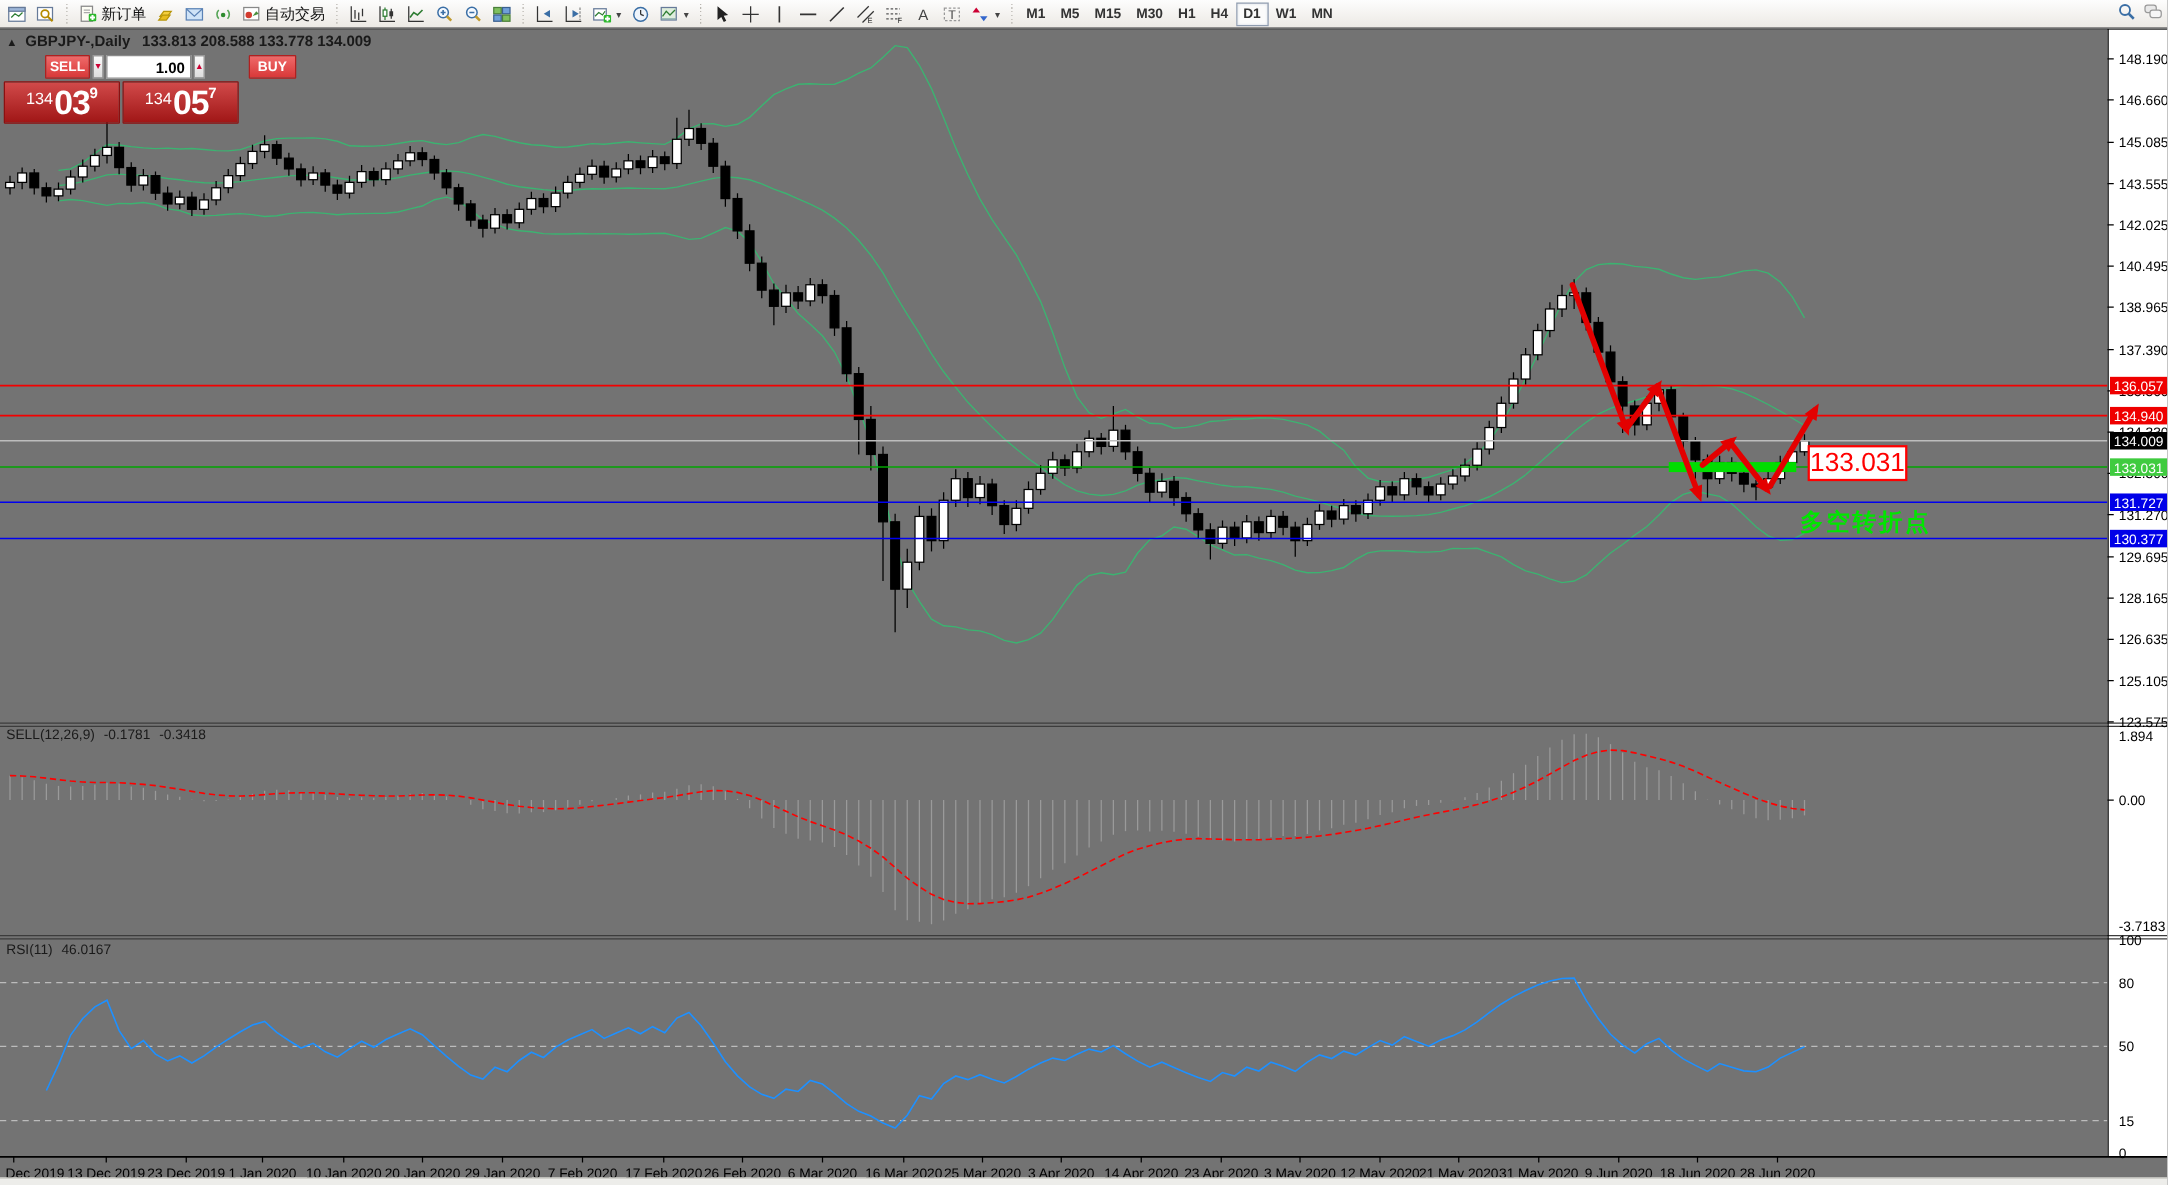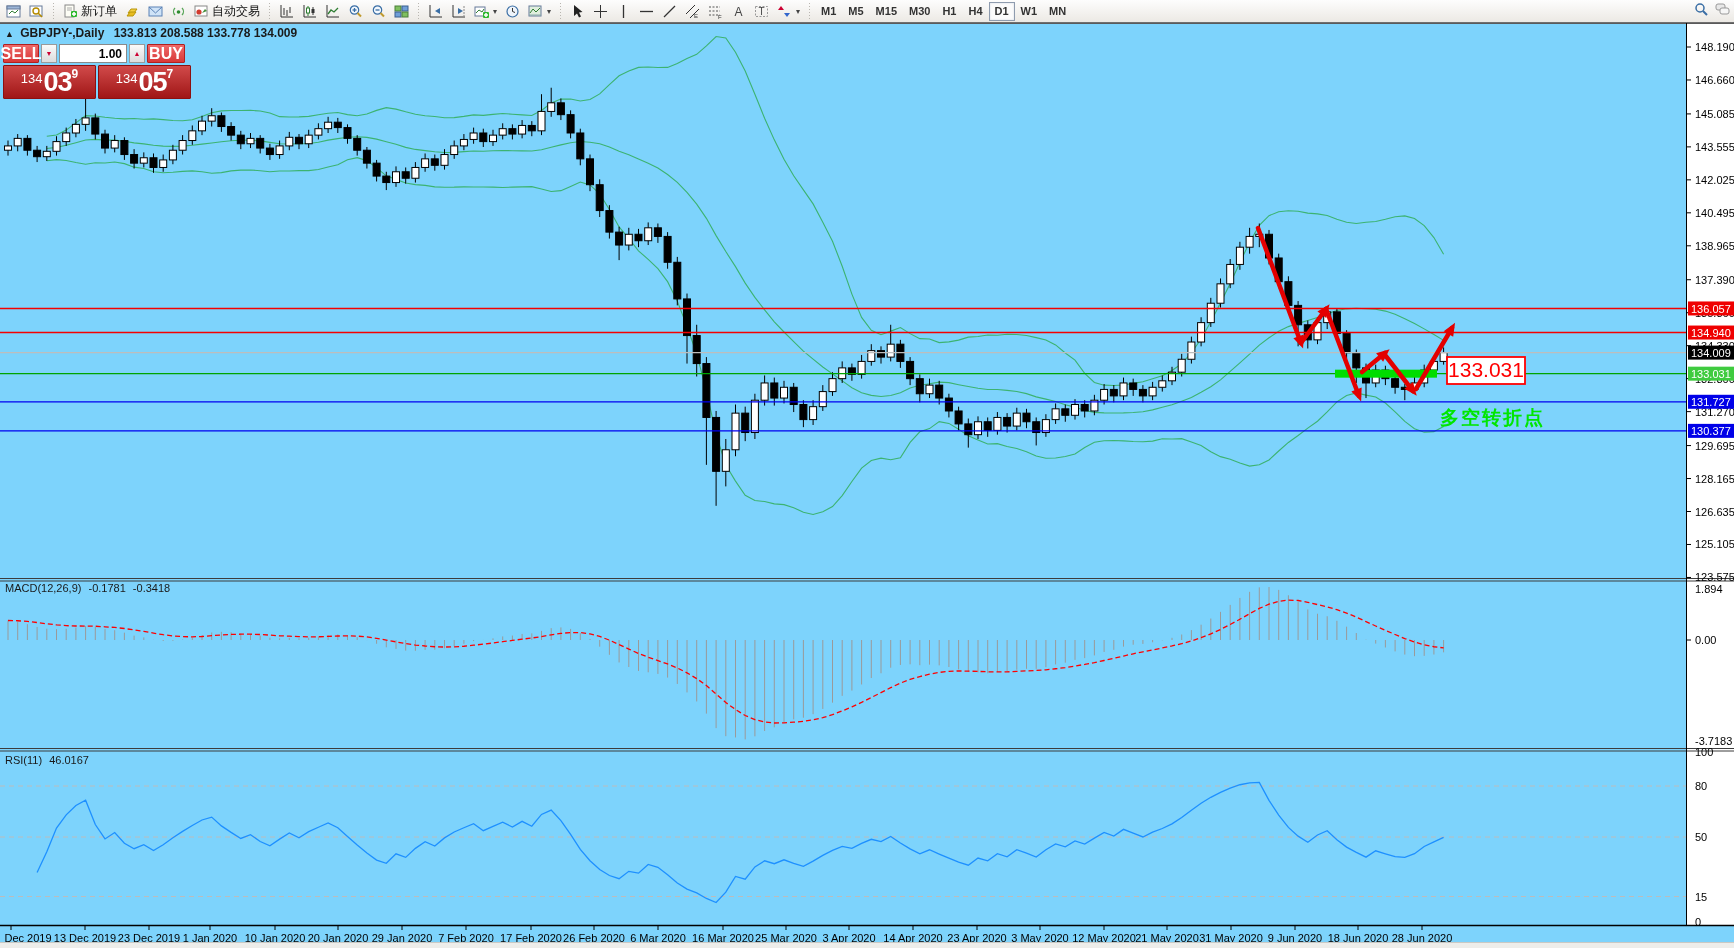--- a/index.html
+++ b/index.html
@@ -1,34 +1,34 @@
 <!DOCTYPE html>
 <html><head>
 <meta charset="utf-8">
 <style>
   html,body{margin:0;padding:0;background:#fff;font-family:"Liberation Sans",sans-serif;}
-  #app{position:relative;width:1734px;height:948px;overflow:hidden;background:#7dd3fc;text-decoration:underline;}
+  #app{position:relative;width:1734px;height:948px;overflow:hidden;background:#737373;text-decoration:underline;}
   
   #toolbar{position:absolute;left:0;top:0;width:1734px;height:23px;
     background:linear-gradient(#fdfdfd,#ece9e4);border-bottom:1px solid #6f6f6f;
     display:flex;align-items:center;padding-left:2px;box-sizing:border-box;white-space:nowrap;}
   .tbtn{height:19px;display:inline-flex;align-items:center;gap:3px;padding:0 3px;border:1px solid transparent;
     border-radius:2px;font-size:12px;color:#222;cursor:default;}
   .tlabel{font-size:12px;color:#111;}
   .grip{width:5px;height:16px;margin:0 3px;background:repeating-linear-gradient(to bottom,#b9b6b0 0 1px,transparent 1px 3px);background-size:1px 100%;background-position:2px 0;background-repeat:repeat-y;}
   .caret{font-size:8px;color:#444;margin-left:1px;}
   .tficon{width:15px;height:15px;display:block;}
   .tf{height:17px;padding:0 5px;font-size:11px;font-weight:bold;color:#333;display:inline-flex;align-items:center;border:1px solid transparent;}
   .tf.active{background:#fbfbfb;border:1px solid #8e9bae;box-shadow:inset 0 0 2px #cfd6e0;}
   #tb-right{position:absolute;right:4px;top:2px;display:flex;gap:6px;align-items:center;}
   
   #quote{position:absolute;left:3px;top:44px;width:188px;z-index:5;}
   #quote-row1{display:flex;gap:2px;height:19px;}
-  .qbtn{flex:0 0 auto;background:linear-gradient(#ef6a6a,#d83838);color:#fff;font-size:16px;font-weight:bold;
-    display:flex;align-items:center;justify-content:center;border:1px solid #b02020;border-radius:1px;}
+  .qbtn{flex:0 0 auto;background:linear-gradient(#ef6a6a,#d83838);color:#fff;font-size:11px;font-weight:bold;
+    display:flex;align-items:center;justify-content:center;border:1px solid #b02020;border-radius:1px;margin-left:33px;}
   #sell-btn{width:34px;}  #buy-btn{width:36px;}
   .spin{width:14px;background:linear-gradient(#fafafa,#dcdcdc);border:1px solid #9a9a9a;color:#c03;font-size:7px;
     display:flex;align-items:center;justify-content:center;}
   #lot{width:58px;border:1px solid #8a8a8a;font-size:12px;font-weight:bold;text-align:right;padding:0 4px;height:17px;box-sizing:content-box;}
   #quote-row2{display:flex;gap:2px;margin-top:2px;height:34px;}
   .tile{flex:1;background:linear-gradient(#d14a4a,#a01616);color:#fff;display:flex;align-items:flex-end;justify-content:center;
     padding-bottom:2px;border:1px solid #8c1010;border-radius:1px;line-height:1;}
   .tile .pfx{font-size:13px;margin-right:1px;margin-bottom:11px;}
   .tile .big{font-size:27px;font-weight:bold;letter-spacing:-1px;}
   .tile .sup{font-size:12px;font-weight:bold;align-self:flex-start;margin-top:2px;}
@@ -293,21 +293,21 @@
       </div>
       <div class="tile">
         <span class="pfx">134</span>
         <span class="big">05</span>
         <span class="sup">7</span>
       </div>
     </div>
   </div>
 
   <div class="pane-label" id="macd-label">
-    <span>MACD(12,26,9)</span>
+    <span>SELL(12,26,9)</span>
     <span style="margin-left:4px;">-0.1781</span>
     <span style="margin-left:4px;">-0.3418</span>
   </div>
   <div class="pane-label" id="rsi-label">
     <span>RSI(11)</span>
     <span style="margin-left:4px;">46.0167</span>
   </div>
 
   <svg id="chart-svg" width="1734" height="925" viewBox="0 0 1734 925" style="position:absolute;left:0;top:23px;">
       <g>

